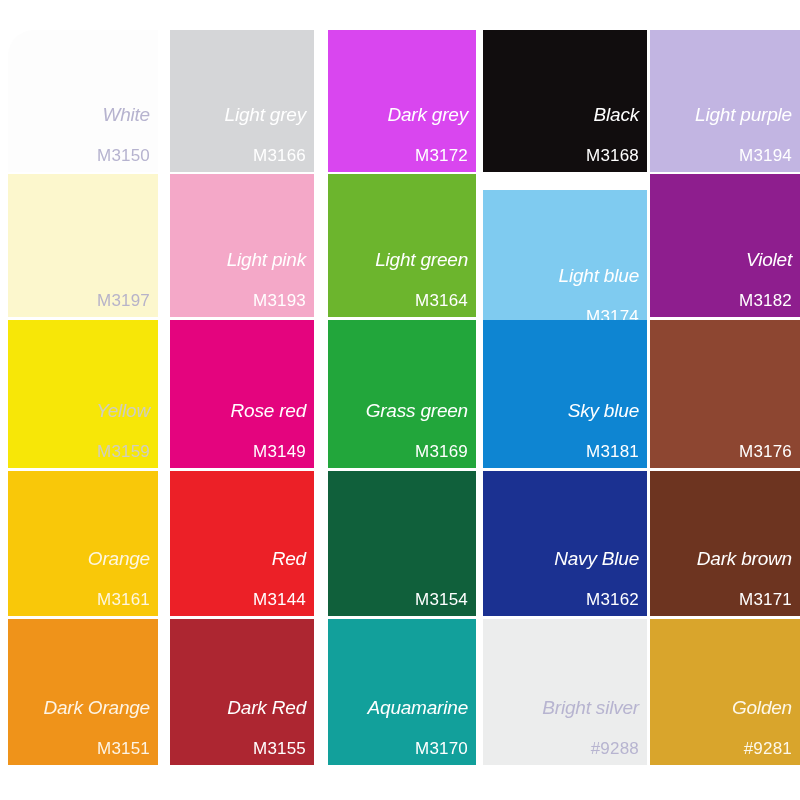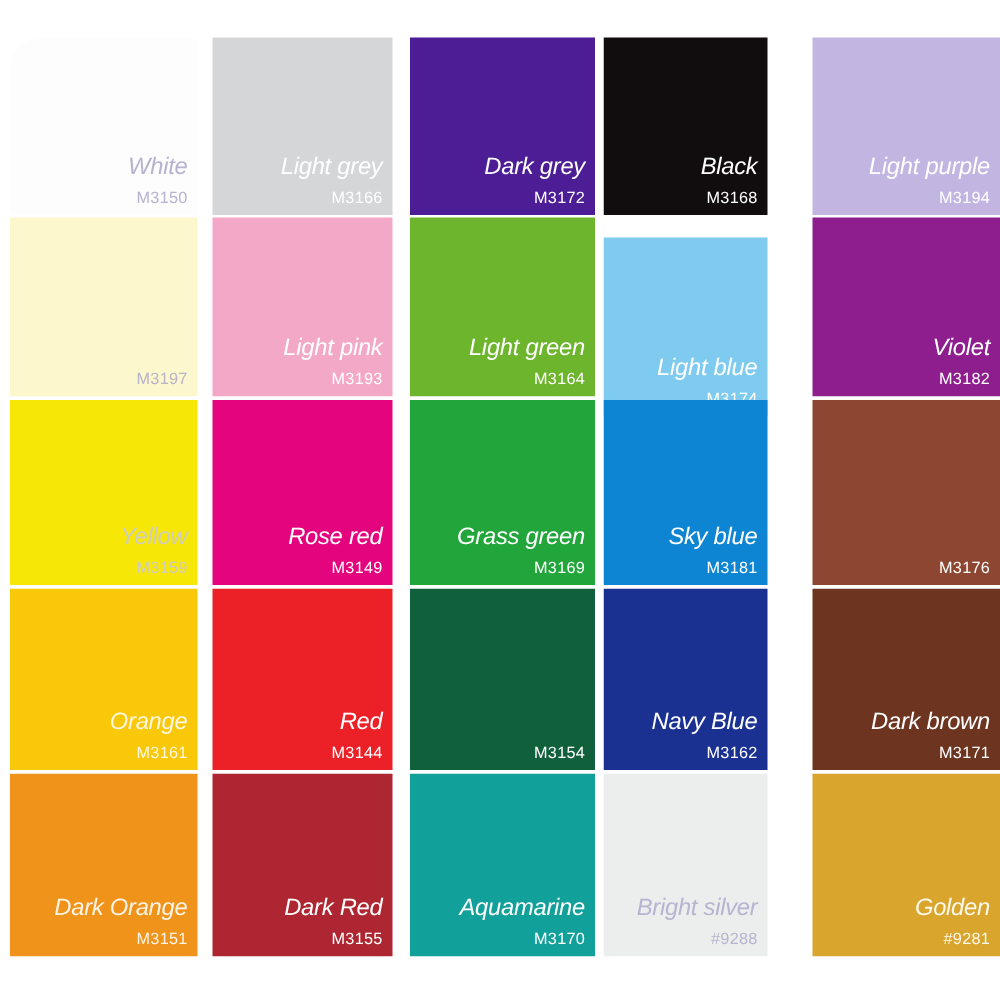--- a/index.html
+++ b/index.html
@@ -47,25 +47,25 @@
   .swatch-name {
     font-size: 19px;
     line-height: 1.04;
     font-weight: 400;
     letter-spacing: -0.2px;
     white-space: nowrap;
     text-align: center;
     font-style: italic;
   }
   .swatch-code {
-    font-size: 13px;
+    font-size: 17px;
     line-height: 1.2;
     font-weight: 400;
     letter-spacing: 0.2px;
-    margin-top: 7px;
+    margin-top: 21px;
     white-space: nowrap;
     text-align: left;
   }
   .corner-tl {
     border-top-left-radius: 26px;
   }
 </style>
 </head>
 <body>
 
@@ -127,21 +127,21 @@
         </div>
       </div>
       <div class="swatch" style="top: 619px; height: 146px; background: rgb(173, 38, 49);">
         <div class="swatch-inner">
           <div class="swatch-name" style="color: rgb(255, 255, 255);">Dark Red</div>
           <div class="swatch-code" style="color: rgb(255, 255, 255);">M3155</div>
         </div>
       </div>
     </div>
     <div class="column" style="left: 328px; width: 148px;">
-      <div class="swatch" style="top: 30px; height: 142px; background: #4c1d95; padding-left: 21px;">
+      <div class="swatch" style="top: 30px; height: 142px; background: #d946ef; padding-left: 21px;">
         <div class="swatch-inner">
           <div class="swatch-name" style="color: rgb(255, 255, 255);">Dark grey</div>
           <div class="swatch-code" style="color: rgb(255, 255, 255);">M3172</div>
         </div>
       </div>
       <div class="swatch" style="top: 174px; height: 143px; background: rgb(108, 181, 45);">
         <div class="swatch-inner">
           <div class="swatch-name" style="color: rgb(255, 255, 255);">Light green</div>
           <div class="swatch-code" style="color: rgb(255, 255, 255); padding-left: 48px;">M3164</div>
         </div>
@@ -157,21 +157,21 @@
           <div class="swatch-code" style="color: rgb(255, 255, 255);">M3154</div>
         </div>
       </div>
       <div class="swatch" style="top: 619px; height: 146px; background: rgb(18, 160, 155);">
         <div class="swatch-inner">
           <div class="swatch-name" style="color: rgb(255, 255, 255);">Aquamarine</div>
           <div class="swatch-code" style="color: rgb(255, 255, 255);">M3170</div>
         </div>
       </div>
     </div>
-    <div class="column" style="left: 483px; width: 131px;">
+    <div class="column" style="left: 483px; width: 164px;">
       <div class="swatch" style="top: 30px; height: 142px; background: rgb(17, 13, 14);">
         <div class="swatch-inner">
           <div class="swatch-name" style="color: rgb(255, 255, 255);">Black</div>
           <div class="swatch-code" style="color: rgb(255, 255, 255);">M3168</div>
         </div>
       </div>
       <div class="swatch" style="top: 190px; height: 143px; background: rgb(127, 203, 240);">
         <div class="swatch-inner">
           <div class="swatch-name" style="color: rgb(255, 255, 255);">Light blue</div>
           <div class="swatch-code" style="color: rgb(255, 255, 255);">M3174</div>

